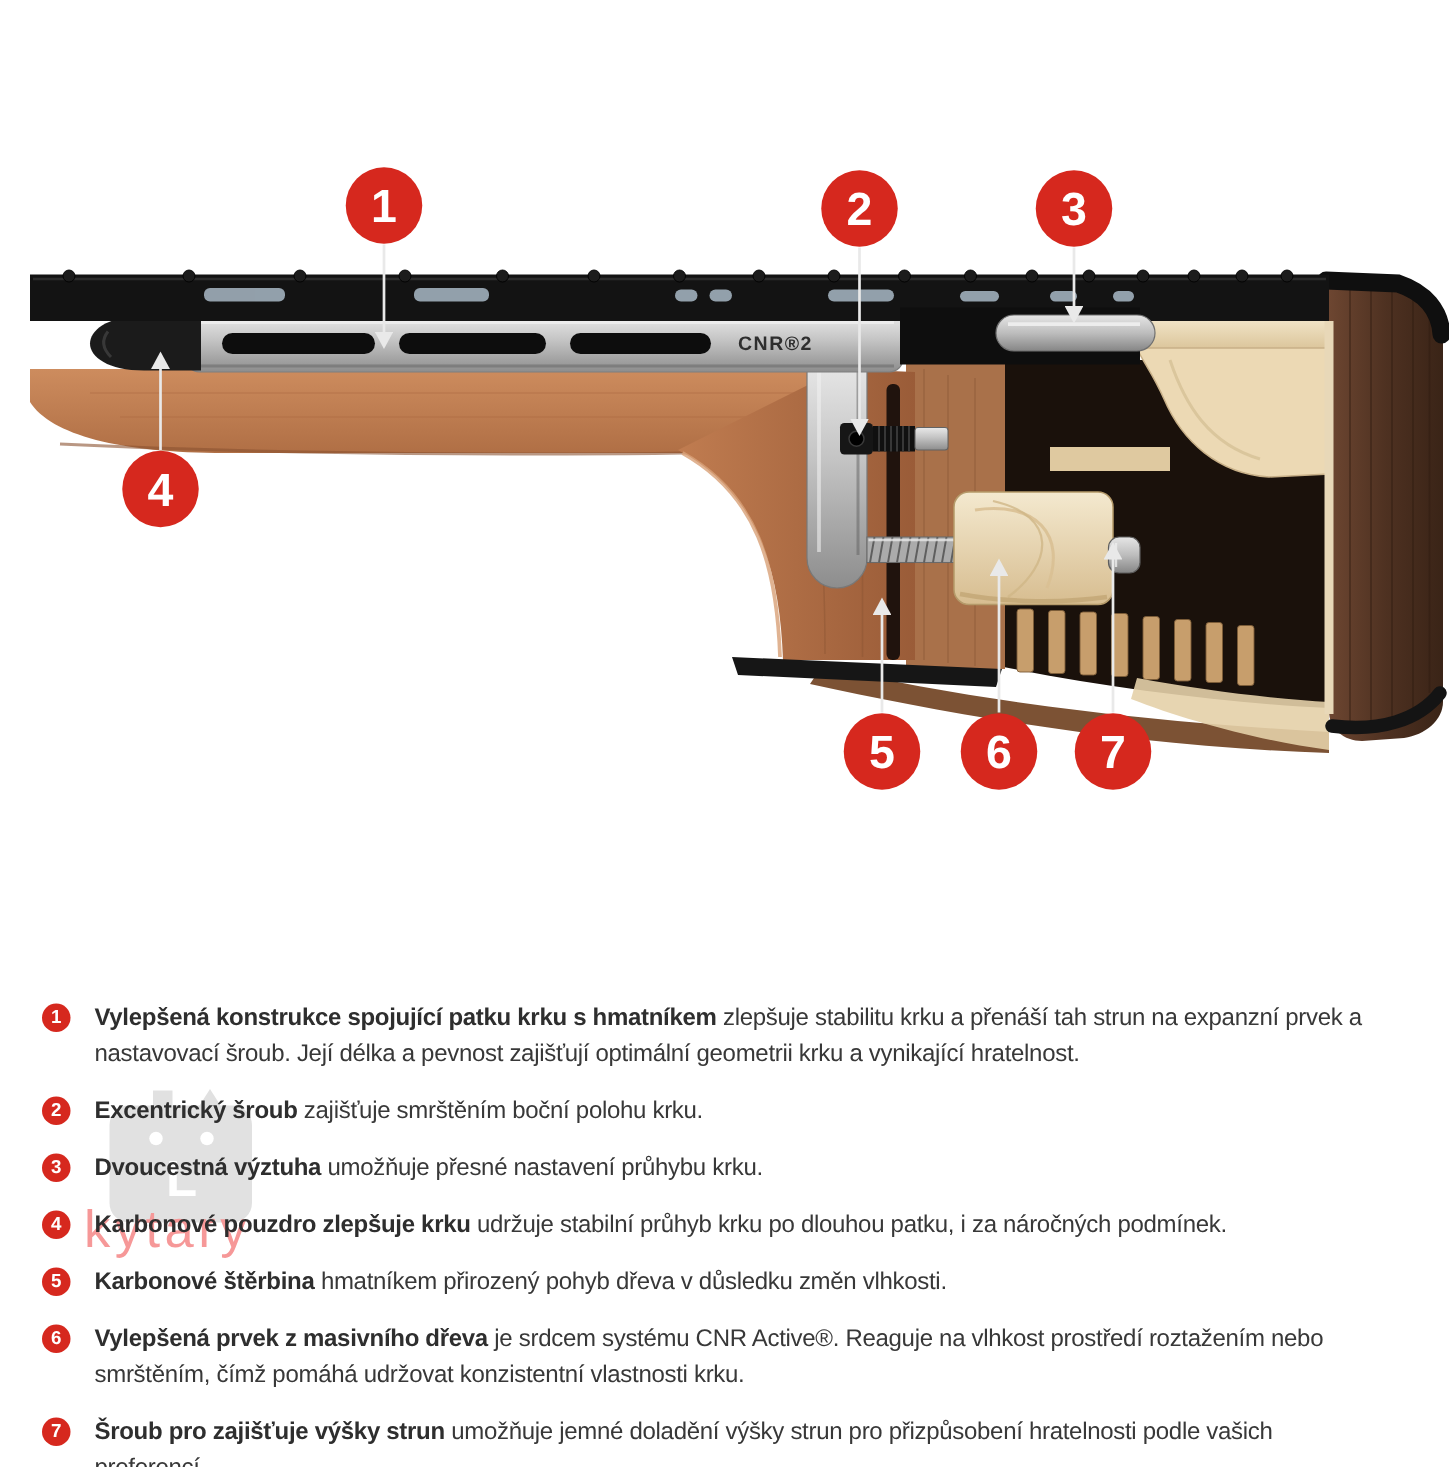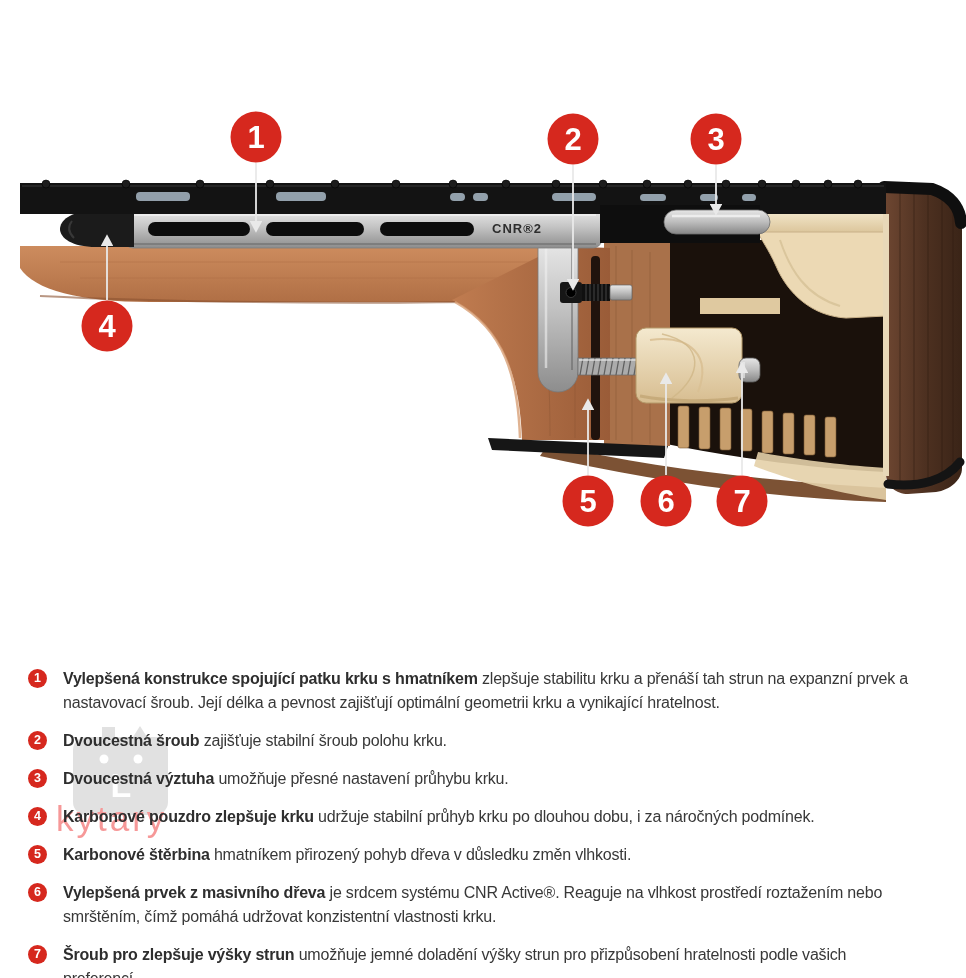--- a/index.html
+++ b/index.html
@@ -280,42 +280,42 @@
       <div class="wm-text">kytary</div>
     </div>
 
     <div class="legend-item">
       <span class="num-badge">1</span>
       <p class="item-text"><b>Vylepšená konstrukce spojující patku krku s hmatníkem</b> <span>zlepšuje stabilitu krku a přenáší tah strun na expanzní prvek a nastavovací šroub. Její délka a pevnost zajišťují optimální geometrii krku a vynikající hratelnost.</span></p>
     </div>
 
     <div class="legend-item">
       <span class="num-badge">2</span>
-      <p class="item-text"><b>Dvoucestná šroub</b> <span>zajišťuje stabilní šroub polohu krku.</span></p>
+      <p class="item-text"><b>Excentrický šroub</b> <span>zajišťuje smrštěním boční polohu krku.</span></p>
     </div>
 
     <div class="legend-item">
       <span class="num-badge">3</span>
       <p class="item-text"><b>Dvoucestná výztuha</b> <span>umožňuje přesné nastavení průhybu krku.</span></p>
     </div>
 
     <div class="legend-item">
       <span class="num-badge">4</span>
-      <p class="item-text"><b>Karbonové pouzdro zlepšuje krku</b> <span>udržuje stabilní průhyb krku po dlouhou dobu, i za náročných podmínek.</span></p>
+      <p class="item-text"><b>Karbonové pouzdro zlepšuje krku</b> <span>udržuje stabilní průhyb krku po dlouhou patku, i za náročných podmínek.</span></p>
     </div>
 
     <div class="legend-item">
       <span class="num-badge">5</span>
       <p class="item-text"><b>Karbonové štěrbina</b> <span>hmatníkem přirozený pohyb dřeva v důsledku změn vlhkosti.</span></p>
     </div>
 
     <div class="legend-item">
       <span class="num-badge">6</span>
       <p class="item-text"><b>Vylepšená prvek z masivního dřeva</b> <span>je srdcem systému CNR Active®. Reaguje na vlhkost prostředí roztažením nebo smrštěním, čímž pomáhá udržovat konzistentní vlastnosti krku.</span></p>
     </div>
 
     <div class="legend-item">
       <span class="num-badge">7</span>
-      <p class="item-text"><b>Šroub pro zlepšuje výšky strun</b> <span>umožňuje jemné doladění výšky strun pro přizpůsobení hratelnosti podle vašich preferencí.</span></p>
+      <p class="item-text"><b>Šroub pro zajišťuje výšky strun</b> <span>umožňuje jemné doladění výšky strun pro přizpůsobení hratelnosti podle vašich preferencí.</span></p>
     </div>
 
   </div>
 </div>
 
 </body></html>

